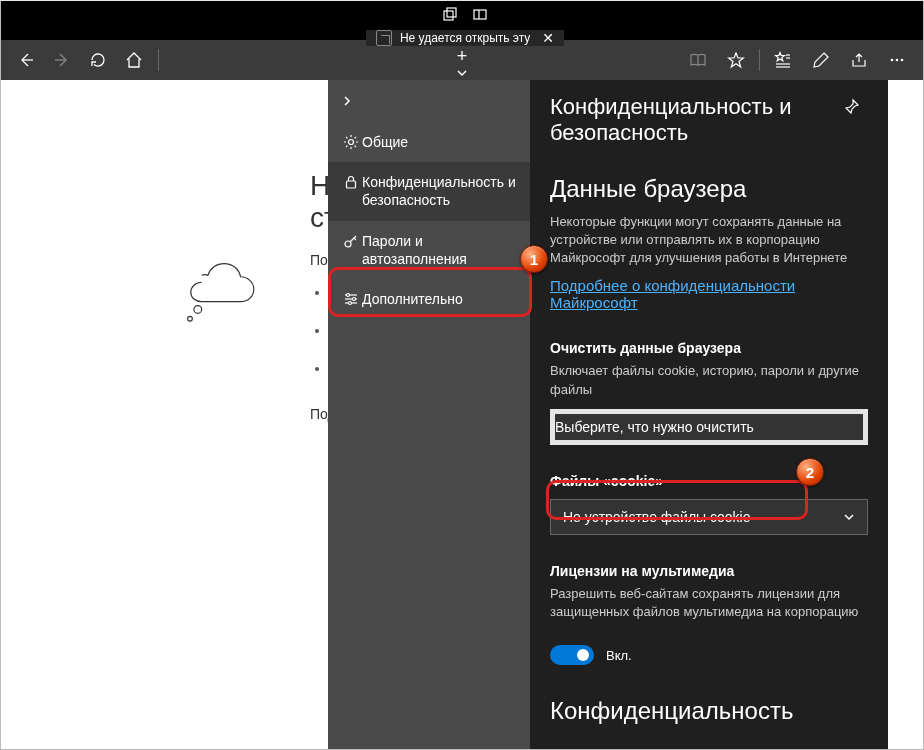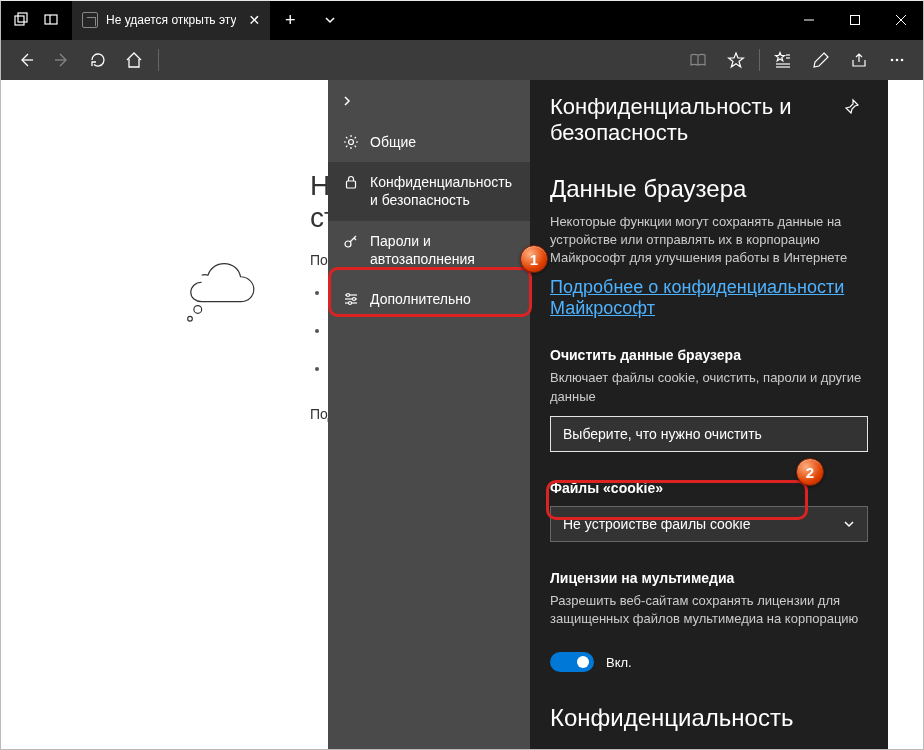--- a/index.html
+++ b/index.html
@@ -1,19 +1,19 @@
 <!DOCTYPE html>
 <html><head>
 <meta charset="utf-8">
 <style>
 * { margin: 0; padding: 0; box-sizing: border-box; font-family: 'Segoe UI', Tahoma, sans-serif; }
 body { width: 924px; height: 750px; overflow: hidden; background: #fff; position: relative; }
 
 
-.titlebar { height: 40px; background: #000; display: flex; align-items: center; color: #fff; }
+.titlebar { height: 40px; background: #000; display: flex; align-items: center; color: #fff; flex-direction: column; }
 .tb-left { display: flex; align-items: center; margin-left: 6px; }
 .tb-icon { width: 30px; height: 30px; display: flex; align-items: center; justify-content: center; color: #fff; }
 .tab { height: 40px; background: #262626; display: flex; align-items: center; padding: 0 10px; margin-left: 6px; min-width: 190px; }
 .tab-icon { width: 16px; height: 16px; border: 1.5px solid #888; border-radius: 2px; position: relative; margin-right: 8px; flex-shrink:0; }
 .tab-icon::after { content: ''; position: absolute; width: 8px; height: 8px; background: #262626; border-right: 1.5px solid #888; border-top: 1.5px solid #888; top: 4px; left: 4px; transform: rotate(0deg); }
 .tab-title { font-size: 12px; color: #fff; white-space: nowrap; overflow: hidden; max-width: 140px; }
 .tab-close { margin-left: 12px; color: #fff; font-size: 14px; }
 .tab-new { width: 40px; height: 40px; display: flex; align-items: center; justify-content: center; color: #fff; font-size: 18px; font-weight: 300; }
 .tab-dd { width: 40px; height: 40px; display: flex; align-items: center; justify-content: center; }
 .tb-right { margin-left: auto; display: flex; }
@@ -42,32 +42,32 @@
 .page ul li { font-size: 14px; color: #555; margin-bottom: 22px; }
 .page .more { margin-left: 160px; margin-top: 30px; font-size: 14px; }
 .page .link { color: #0067b8; margin-left: 180px; margin-top: 25px; font-size: 13px; display:block;}
 
 
 .settings-nav { position: absolute; left: 328px; top: 0; width: 202px; height: 670px; background: #4a4a4a; color: #fff; }
 .sn-back { height: 42px; display: flex; align-items: center; padding-left: 12px; }
 .sn-item { display: flex; align-items: flex-start; padding: 11px 12px; font-size: 14px; }
 .sn-item.sel { background: #3a3a3a; }
 .sn-item-icon { width: 22px; flex-shrink: 0; display: flex; align-items: center; justify-content: center; margin-top: 1px; }
-.sn-item-label { margin-left: 8px; line-height: 1.3; }
+.sn-item-label { line-height: 1.3; }
 
 .settings-main { position: absolute; left: 530px; top: 0; width: 358px; height: 670px; background: #1f1f1f; color: #fff; padding: 14px 20px; overflow: hidden; }
 .sm-title-row { display: flex; align-items: flex-start; }
 .sm-title { font-size: 22px; font-weight: 400; flex: 1; line-height: 1.2; }
 .pin { width: 32px; flex-shrink: 0; display: flex; align-items: center; justify-content: center; color: #fff; margin-top:4px;}
 .sm-section { margin-top: 28px; }
 .sm-h { font-size: 24px; font-weight: 400; margin-bottom: 10px; }
 .sm-subh { font-size: 14px; font-weight: 600; margin-top: 28px; margin-bottom: 6px; }
 .sm-text { font-size: 13px; color: #ccc; line-height: 1.4; }
-.sm-link { font-size: 18px; color: #4db2ff; text-decoration: underline; display: inline-block; margin-top: 10px; }
-.sm-btn { display: flex; align-items: center; height: 36px; background: #333; border: 1px solid #e5e5e5; padding: 0 12px; font-size: 14px; color: #fff; margin-top: 10px; width: 100%; }
+.sm-link { font-size: 15px; color: #4db2ff; text-decoration: underline; display: inline-block; margin-top: 10px; }
+.sm-btn { display: flex; align-items: center; height: 36px; background: #333; border: 5px solid #e5e5e5; padding: 0 0; font-size: 14px; color: #fff; margin-top: 10px; width: 100%; }
 .sm-select { display: flex; align-items: center; justify-content: space-between; height: 36px; background: #333; border: 1px solid #666; padding: 0 12px; font-size: 14px; color: #fff; margin-top: 10px; width: 100%; }
 .toggle { display: flex; align-items: center; margin-top: 24px; }
 .tg-track { width: 44px; height: 20px; background: #0078d7; border-radius: 10px; position: relative; }
 .tg-thumb { position: absolute; width: 12px; height: 12px; background: #fff; border-radius: 50%; top: 4px; right: 5px; }
 .tg-label { margin-left: 12px; font-size: 13px; }
 
 
 .hl { position: absolute; border: 3px solid #d22; border-radius: 10px; pointer-events: none; }
 .hl1 { left: 328px; top: 187px; width: 204px; height: 50px; }
 .hl2 { left: 546px; top: 400px; width: 262px; height: 40px; }
@@ -273,21 +273,21 @@
           </svg>
         </div>
     </div>
 
     <div class="sm-section">
       <div class="sm-h">Данные браузера</div>
       <div class="sm-text">Некоторые функции могут сохранять данные на устройстве или отправлять их в корпорацию Майкрософт для улучшения работы в Интернете</div>
       <a class="sm-link">Подробнее о конфиденциальности Майкрософт</a>
 
       <div class="sm-subh">Очистить данные браузера</div>
-      <div class="sm-text">Включает файлы cookie, очистить, пароли и другие данные</div>
+      <div class="sm-text">Включает файлы cookie, историю, пароли и другие файлы</div>
       <div class="sm-btn">Выберите, что нужно очистить</div>
 
       <div class="sm-subh">Файлы «cookie»</div>
       <div class="sm-select">
         <span>Не устройстве файлы cookie</span>
         <svg width="12" height="12" viewBox="0 0 12 12" fill="none" stroke="#fff" stroke-width="1.5">
             <polyline points="2,4 6,8 10,4"></polyline>
           </svg>
       </div>
 

